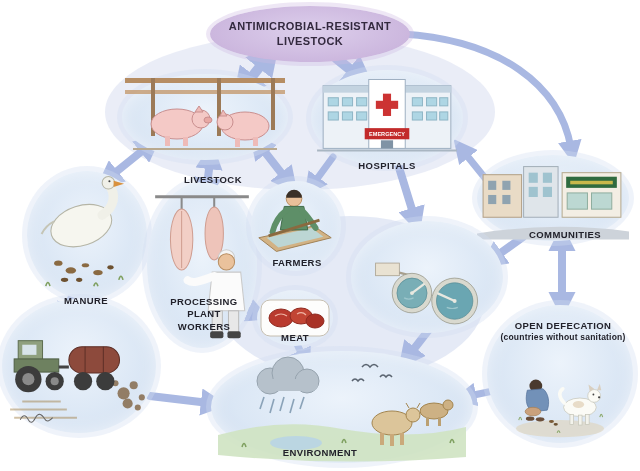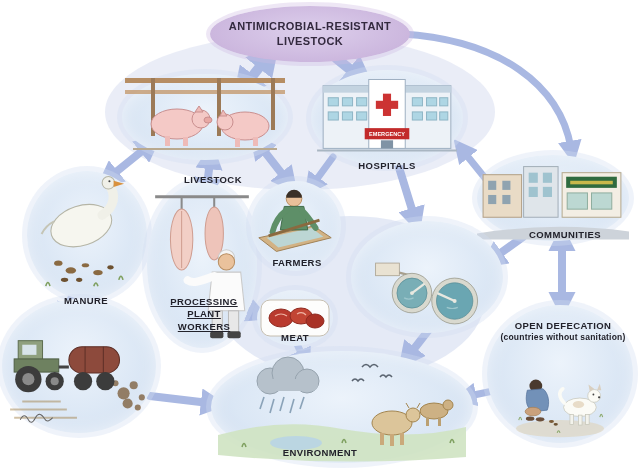--- a/index.html
+++ b/index.html
@@ -210,21 +210,21 @@
       <path d="M70,74 a8,8 0 0 1 16,0 z" fill="#f5f5f5" stroke="#cccccc"></path>
       <circle cx="78" cy="78" r="8" fill="#eac29c" stroke="#b98f63"></circle>
       <path d="M64,88 L92,88 L96,126 L60,126 Z" fill="#fbfbfb" stroke="#c9c9c9"></path>
       <path d="M66,92 C54,96 46,100 40,96" stroke="#fbfbfb" stroke-width="8" fill="none" stroke-linecap="round"></path>
       <rect x="64" y="126" width="10" height="22" fill="#e8e8e8" stroke="#bbbbbb"></rect>
       <rect x="80" y="126" width="10" height="22" fill="#e8e8e8" stroke="#bbbbbb"></rect>
       <rect x="62" y="146" width="13" height="7" rx="2" fill="#444444"></rect>
       <rect x="79" y="146" width="13" height="7" rx="2" fill="#444444"></rect>
     </svg>
   </div>
-  <div class="nlabel" style="left:165px;top:296px;width:78px;text-decoration:underline;">PROCESSING PLANT WORKERS</div>
+  <div class="nlabel" style="left:165px;top:296px;width:78px;">PROCESSING PLANT WORKERS</div>
 
   <div class="bubble" style="left:251px;top:181px;width:90px;height:90px;">
     <svg viewBox="0 0 92 92">
       <path d="M8,58 L64,46 L82,58 L26,72 Z" fill="#d2b284" stroke="#9f8055"></path>
       <path d="M16,58 L62,48 L74,57 L28,68 Z" fill="#bcd6d4"></path>
       <circle cx="44" cy="18" r="8" fill="#e9c09a" stroke="#b98f63"></circle>
       <path d="M36,17 a8,8 0 0 1 16,0 l-16,0 z" fill="#3a3028"></path>
       <path d="M34,26 L54,26 L58,50 L30,50 Z" fill="#5e8f68" stroke="#3f6b4a"></path>
       <path d="M36,30 C28,36 24,44 22,52" stroke="#5e8f68" stroke-width="6" fill="none" stroke-linecap="round"></path>
       <path d="M52,30 C58,36 62,42 66,48" stroke="#5e8f68" stroke-width="6" fill="none" stroke-linecap="round"></path>

